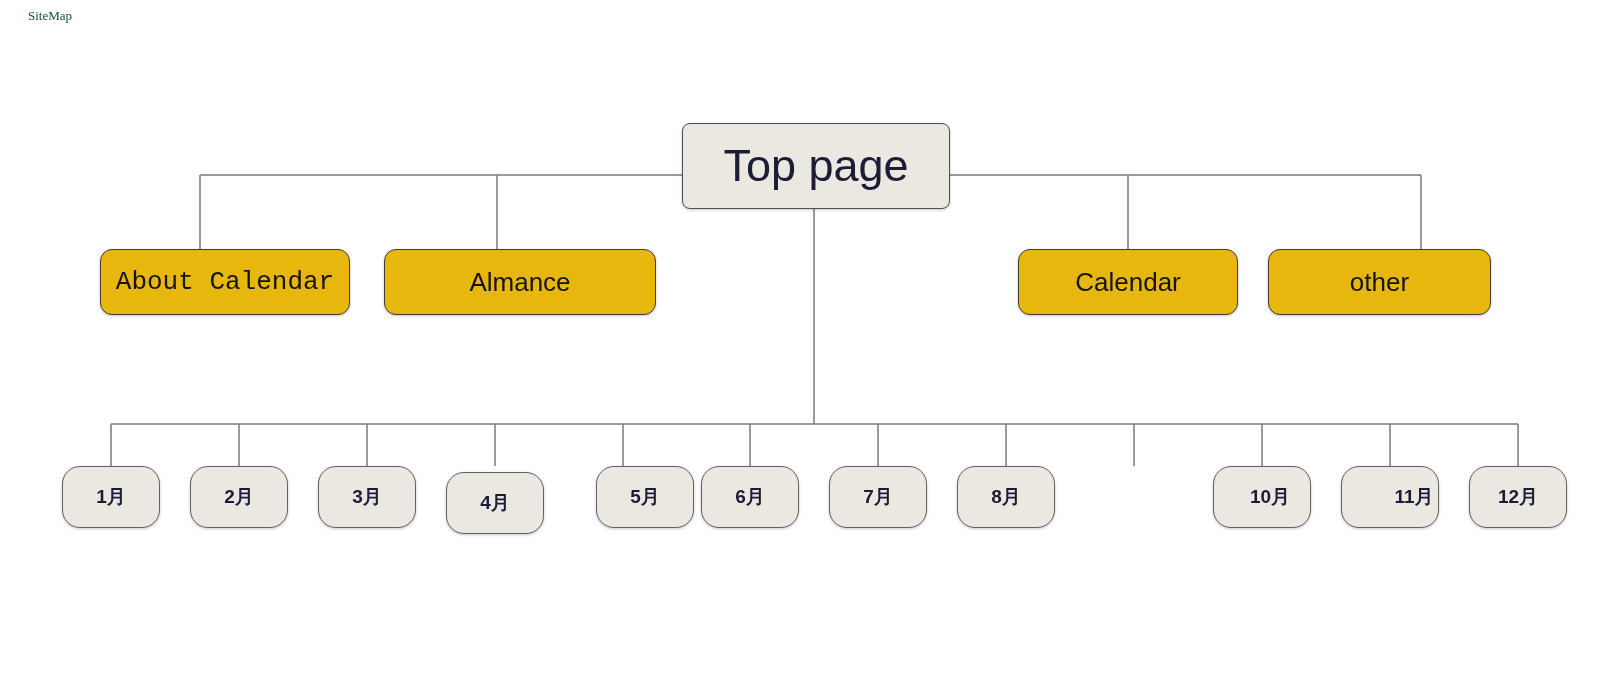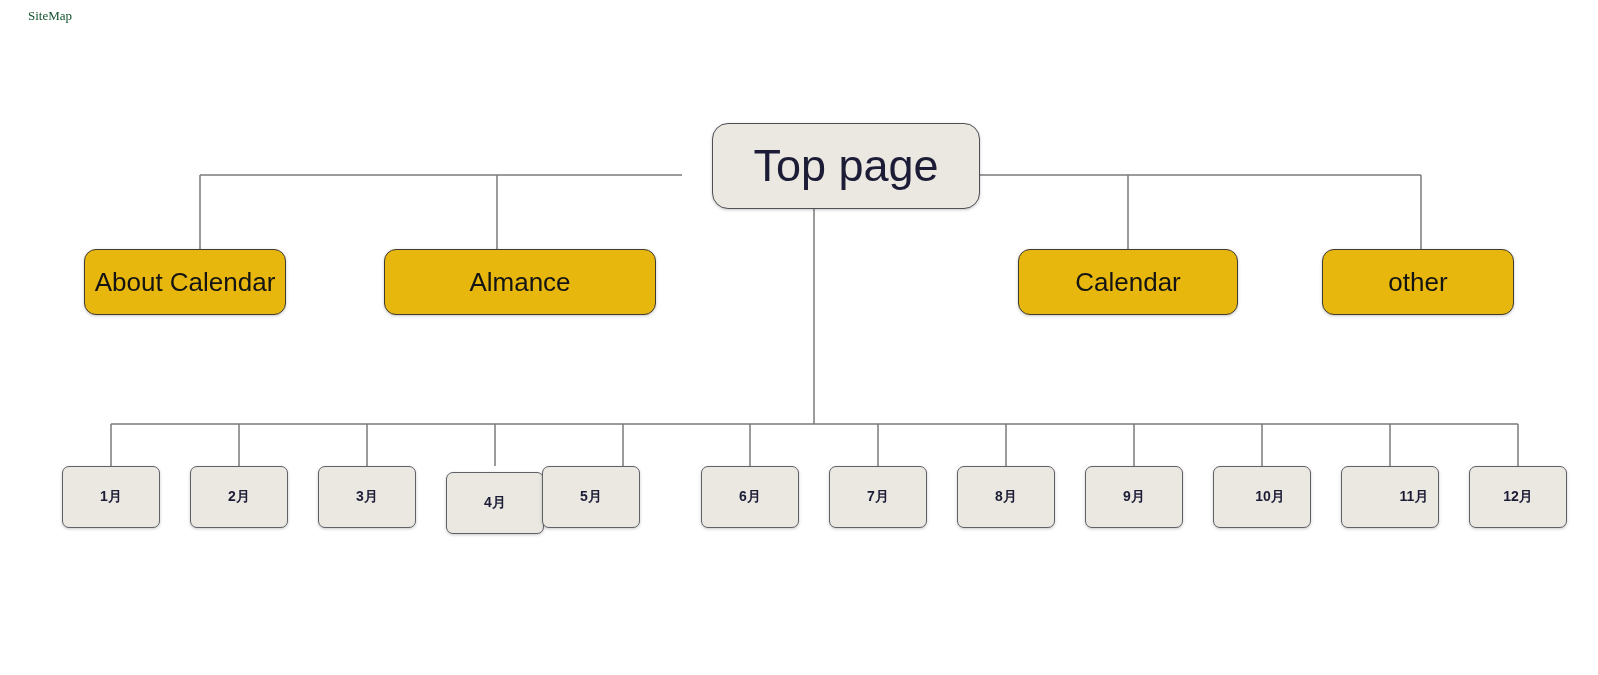--- a/index.html
+++ b/index.html
@@ -24,46 +24,46 @@
   svg.connectors{position:absolute;left:0;top:0;pointer-events:none;}
   svg.connectors line{stroke:var(--line);stroke-width:1.5;}
   .node{
     position:absolute;
     display:flex;align-items:center;justify-content:center;
     box-sizing:border-box;
     box-shadow:0 1px 3px rgba(70,70,70,0.30);
     cursor:pointer;
   }
   .node-root{
-    left:712px;top:123px;width:268px;height:86px;
+    left:682px;top:123px;width:268px;height:86px;
     background:var(--node-light);
     border:1.5px solid #4f4f55;
-    border-radius:16px;
+    border-radius:8px;
     font-size:45px;color:var(--ink);
   }
   .node-section{
     top:249px;height:66px;
     background:var(--node-yellow);
     border:1.5px solid #3f3c33;
     border-radius:12px;
     font-size:26px;color:#141414;
   }
-  .node-section.s0{left:84px;width:202px;}
+  .node-section.s0{left:100px;width:250px;font-family:Liberation Mono, monospace;}
   .node-section.s1{left:384px;width:272px;}
   .node-section.s2{left:1018px;width:220px;}
-  .node-section.s3{left:1322px;width:192px;}
+  .node-section.s3{left:1268px;width:223px;}
   .node-month{
     top:466px;width:98px;height:62px;
     background:var(--node-light);
     border:1.5px solid #606068;
-    border-radius:7px;
-    font-size:14px;font-weight:bold;color:var(--ink);
+    border-radius:18px;
+    font-size:19px;font-weight:bold;color:var(--ink);
   }
   .m0{left:62px;}.m1{left:190px;}.m2{left:318px;}.m3{left:446px;margin-top:6px;}
-  .m4{left:542px;}.m5{left:701px;}.m6{left:829px;}.m7{left:957px;}
+  .m4{left:596px;}.m5{left:701px;}.m6{left:829px;}.m7{left:957px;}
   .m8{left:1085px;}.m9{left:1213px;padding-left:16px;}.m10{left:1341px;padding-left:48px;}.m11{left:1469px;}
 </style>
 </head>
 <body>
 
 <div class="canvas">
 
   <div class="sitemap-title">SiteMap</div>
 
   <svg class="connectors" width="1598" height="675">
@@ -101,18 +101,17 @@
   <div class="node node-section s3">other</div>
 
   <div class="node node-month m0">1月</div>
   <div class="node node-month m1">2月</div>
   <div class="node node-month m2">3月</div>
   <div class="node node-month m3">4月</div>
   <div class="node node-month m4">5月</div>
   <div class="node node-month m5">6月</div>
   <div class="node node-month m6">7月</div>
   <div class="node node-month m7">8月</div>
-  <div class="node node-month m8">9月</div>
   <div class="node node-month m9">10月</div>
   <div class="node node-month m10">11月</div>
   <div class="node node-month m11">12月</div>
 
 </div>
 
 </body></html>

